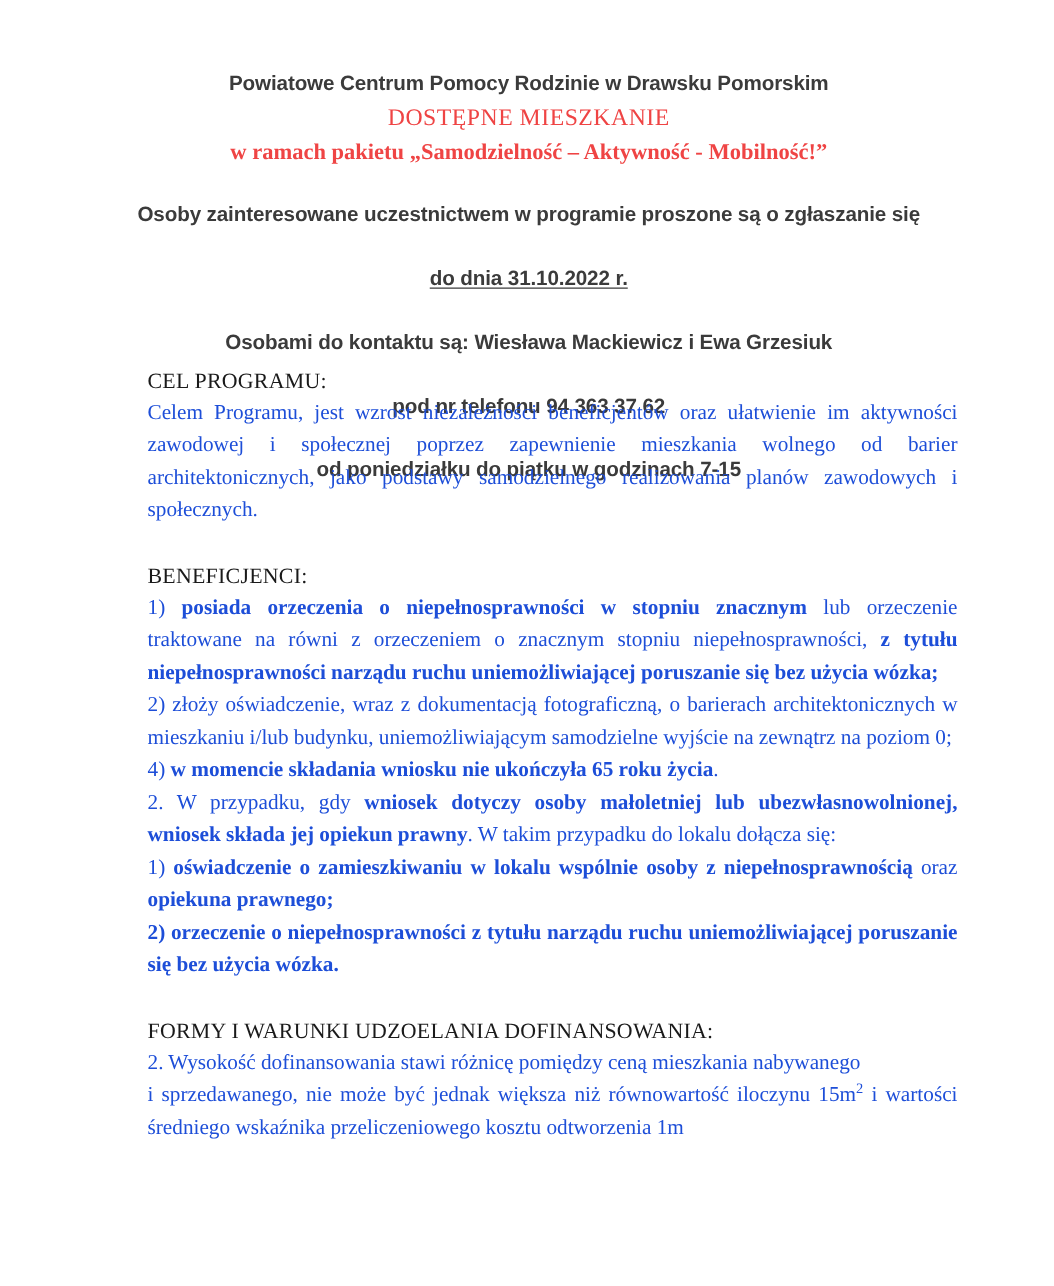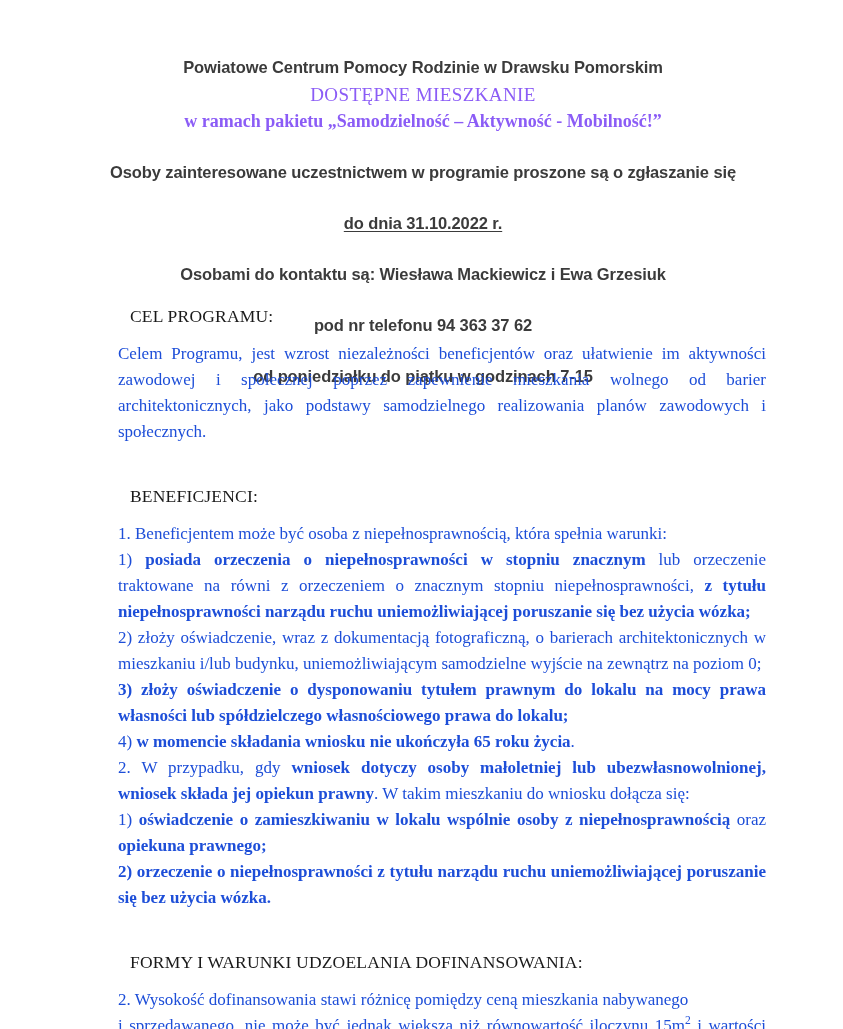--- a/index.html
+++ b/index.html
@@ -46,21 +46,21 @@
     font-size: 16.5px;
     color: #3b3b3b;
     letter-spacing: -0.1px;
     margin-top: 24px;
   }
   
   .hl-serif {
     font-family: "Liberation Serif", "DejaVu Serif", serif;
     font-weight: bold;
     font-size: 18px;
-    color: #8b5cf6;
+    color: #ef4444;
   }
   .hl-serif.caps {
     font-weight: normal;
     font-size: 19px;
     letter-spacing: 0.4px;
   }
   .hl-underline {
     text-decoration: underline;
     text-underline-offset: 2px;
   }
@@ -72,21 +72,21 @@
     top: 291px;
     width: 648px;
   }
   .sec-title {
     font-family: "Liberation Serif", "DejaVu Serif", serif;
     font-size: 17.5px;
     font-weight: normal;
     letter-spacing: 0.2px;
     line-height: 26px;
     color: #1a1a1a;
-    margin: 12px;
+    margin: 0;
   }
   p.para {
     margin: 0;
     font-size: 17px;
     line-height: 26px;
     text-align: justify;
     text-justify: inter-word;
     color: #1d4ed8;
   }
   p.para.nojustify { text-align: left; }
@@ -112,38 +112,34 @@
 
   <div class="body">
 
     <h2 class="sec-title">CEL PROGRAMU:</h2>
     <p class="para">Celem Programu, jest wzrost niezależności beneficjentów oraz ułatwienie im aktywności zawodowej  i społecznej poprzez zapewnienie mieszkania wolnego od barier architektonicznych, jako podstawy samodzielnego realizowania planów zawodowych i społecznych.</p>
 
     <div class="gap"></div>
 
     <h2 class="sec-title">BENEFICJENCI:</h2>
 
-    <p class="para nojustify">1. Beneficjentem może być osoba z niepełnosprawnością, która spełnia warunki:</p>
 
     <p class="para">
       <span>1) </span><b>posiada orzeczenia o niepełnosprawności w stopniu znacznym</b><span> lub orzeczenie traktowane na równi z orzeczeniem o znacznym stopniu niepełnosprawności, </span><b>z tytułu niepełnosprawności narządu ruchu uniemożliwiającej poruszanie się bez użycia wózka;</b>
     </p>
 
     <p class="para">2) złoży oświadczenie, wraz z dokumentacją fotograficzną, o barierach architektonicznych w mieszkaniu i/lub budynku, uniemożliwiającym samodzielne wyjście na zewnątrz na  poziom 0;</p>
 
-    <p class="para">
-      <b>3) złoży oświadczenie o dysponowaniu tytułem prawnym do lokalu na mocy prawa własności lub spółdzielczego własnościowego prawa do lokalu;</b>
-    </p>
 
     <p class="para nojustify">
       <span>4) </span><b>w momencie składania wniosku nie ukończyła 65 roku życia</b><span>.</span>
     </p>
 
     <p class="para">
-      <span>2. W przypadku, gdy </span><b>wniosek dotyczy osoby małoletniej lub ubezwłasnowolnionej, wniosek składa jej opiekun prawny</b><span>. W takim mieszkaniu do wniosku dołącza się:</span>
+      <span>2. W przypadku, gdy </span><b>wniosek dotyczy osoby małoletniej lub ubezwłasnowolnionej, wniosek składa jej opiekun prawny</b><span>. W takim przypadku do lokalu dołącza się:</span>
     </p>
 
     <p class="para">
       <span>1) </span><b>oświadczenie o zamieszkiwaniu w lokalu wspólnie osoby z niepełnosprawnością</b><span> oraz </span><b>opiekuna prawnego;</b>
     </p>
 
     <p class="para">
       <b>2) orzeczenie o niepełnosprawności z tytułu narządu ruchu uniemożliwiającej poruszanie się bez użycia wózka.</b>
     </p>
 

